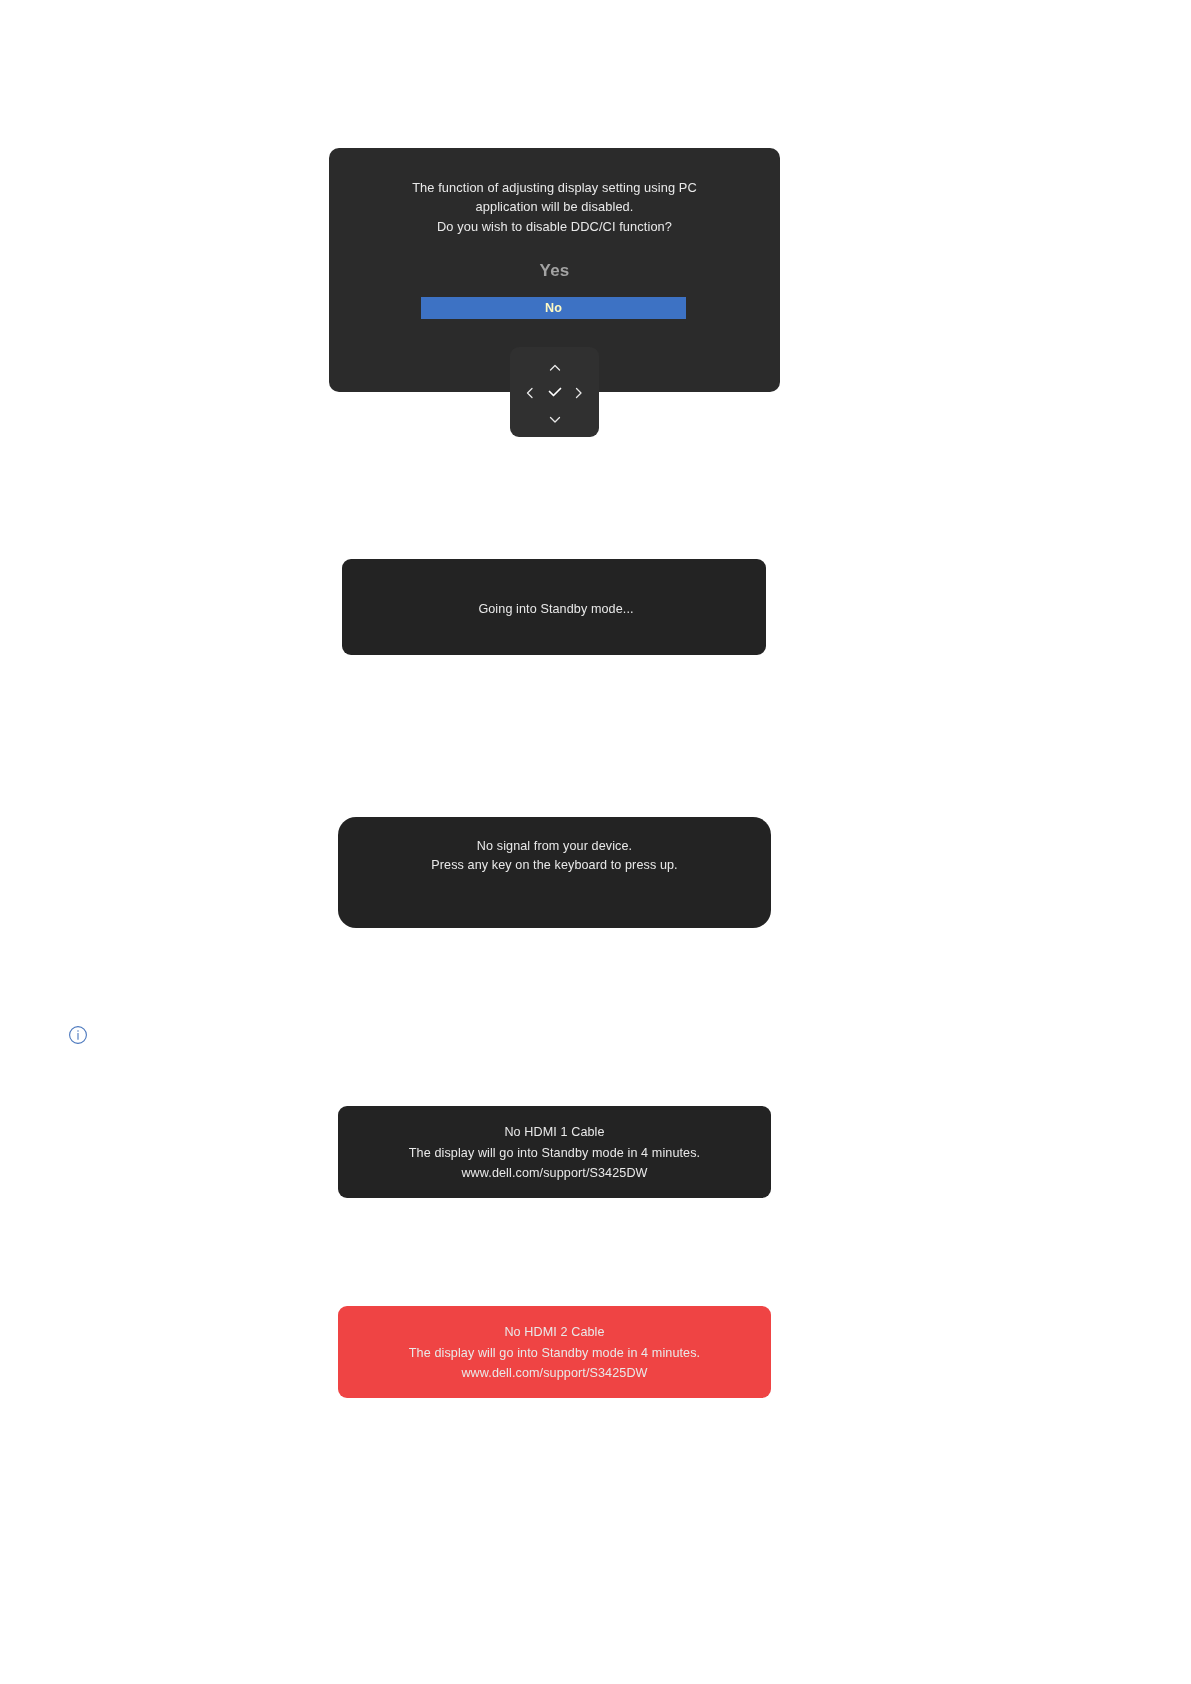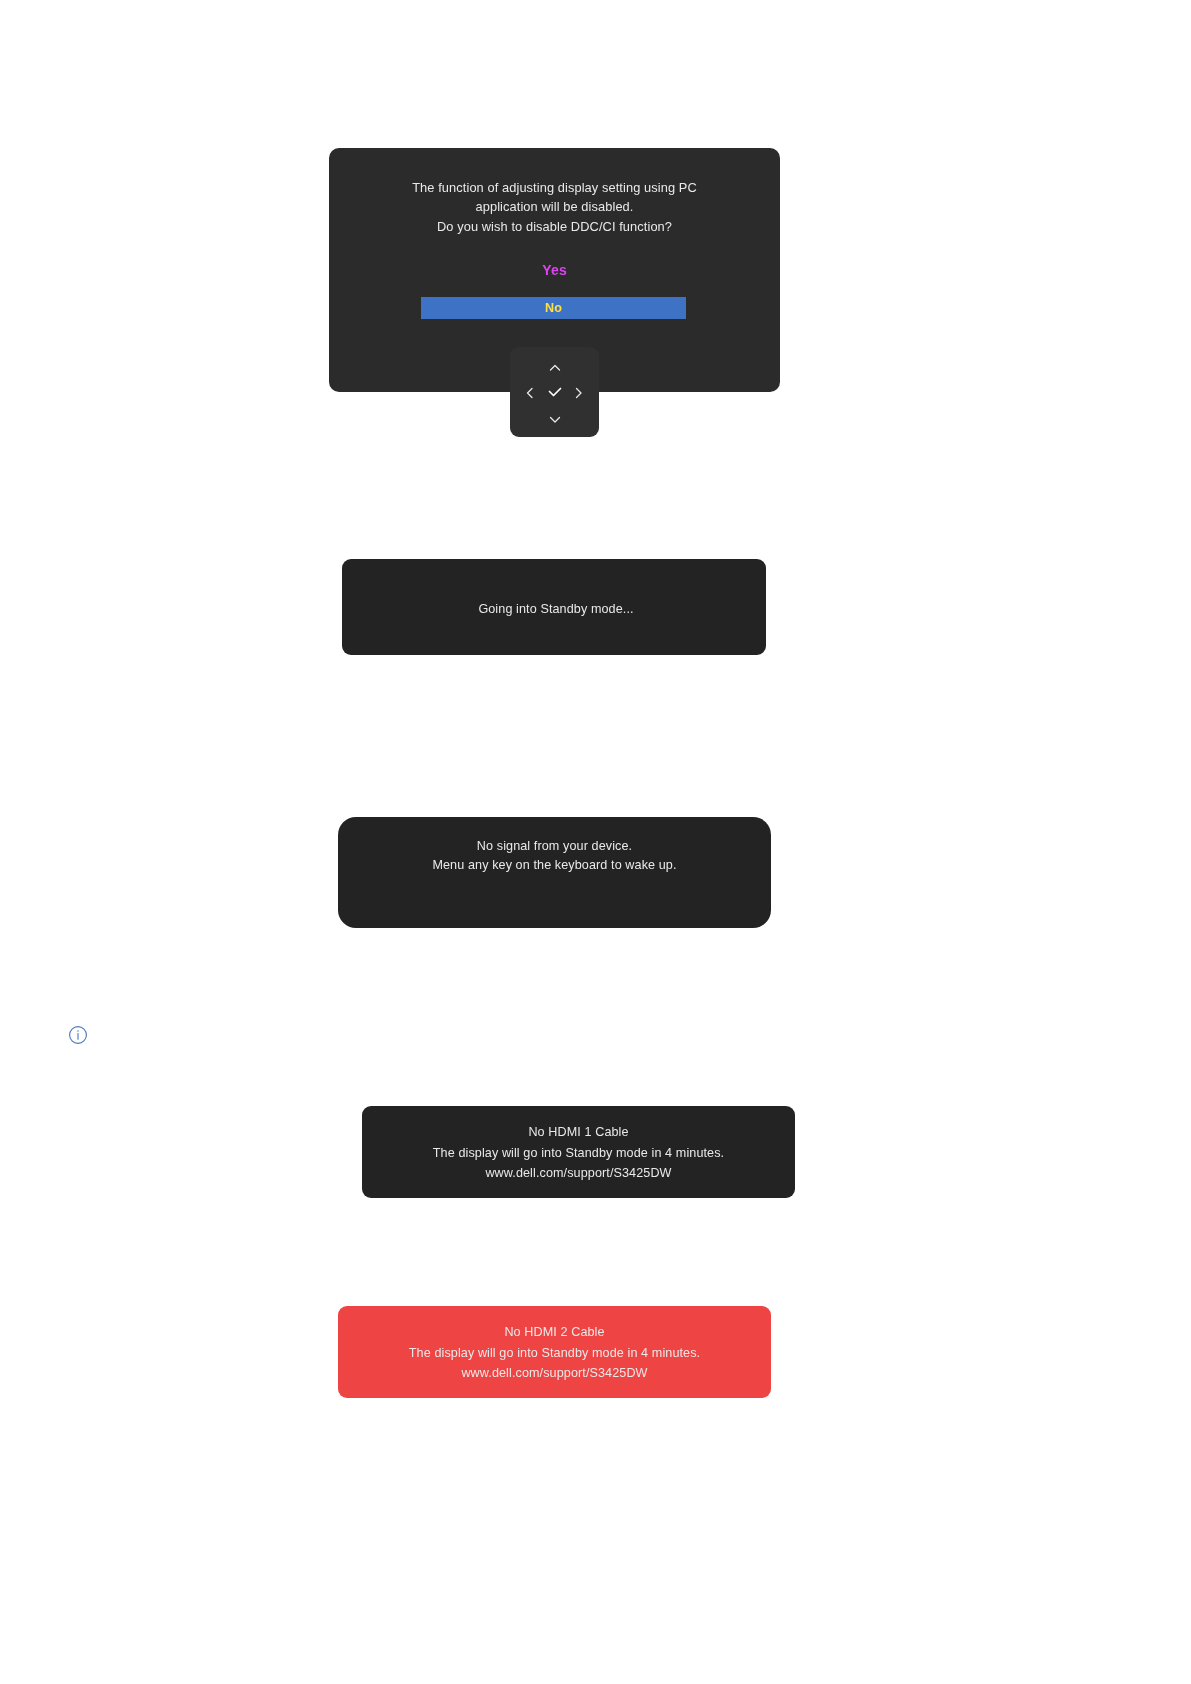--- a/index.html
+++ b/index.html
@@ -61,35 +61,35 @@
   }
   #ddcci-message .osd-line {
     font-size: 12.8px;
     line-height: 19.4px;
   }
   #ddcci-yes {
     position: absolute;
     left: 0;
     right: 0;
     top: 114px;
-    font-size: 14px;
+    font-size: 17px;
     font-weight: bold;
-    color: #d946ef;
+    color: #a3a3a3;
     line-height: 17px;
     text-align: center;
     letter-spacing: 0.2px;
   }
   #ddcci-no {
     position: absolute;
     left: 92px;
     top: 149px;
     width: 265px;
     height: 22px;
     background: #3d72c4;
-    color: #fde047;
+    color: #fef9c3;
     font-size: 12.6px;
     font-weight: bold;
     line-height: 22px;
     text-align: center;
     letter-spacing: 0.2px;
     border: none;
     border-radius: 0;
     padding: 0;
     font-family: "Liberation Sans", sans-serif;
   }
@@ -167,21 +167,20 @@
   #info-note svg { display: block; }
 
   
   #hdmi1-box {
     left: 338px;
     top: 1106px;
     width: 433px;
     height: 92px;
     background: #232323;
     border-radius: 9px;
-    margin-left: 24px;
   }
   #hdmi2-box {
     left: 338px;
     top: 1306px;
     width: 433px;
     height: 92px;
     background: #ef4444;
     border-radius: 9px;
   }
   .hdmi-stack {
@@ -237,21 +236,21 @@
     </span>
   </div>
 
   <div class="osd-box darker" id="standby-box">
     <span class="osd-line">Going into Standby mode...</span>
   </div>
 
   <div class="osd-box darker" id="nosignal-box">
     <div class="osd-stack">
       <span class="osd-line">No signal from your device.</span>
-      <span class="osd-line">Menu any key on the keyboard to wake up.</span>
+      <span class="osd-line">Press any key on the keyboard to press up.</span>
     </div>
   </div>
 
   <div id="info-note">
     <svg width="20" height="20" viewBox="0 0 20 20" aria-hidden="true">
       <circle cx="10" cy="10" r="8.4" fill="none" stroke="#4a77bd" stroke-width="1.1"></circle>
       <circle cx="10" cy="5.9" r="0.75" fill="#4a77bd"></circle>
       <line x1="10" y1="8.6" x2="10" y2="14.3" stroke="#4a77bd" stroke-width="1.1" stroke-linecap="round"></line>
     </svg>
   </div>

